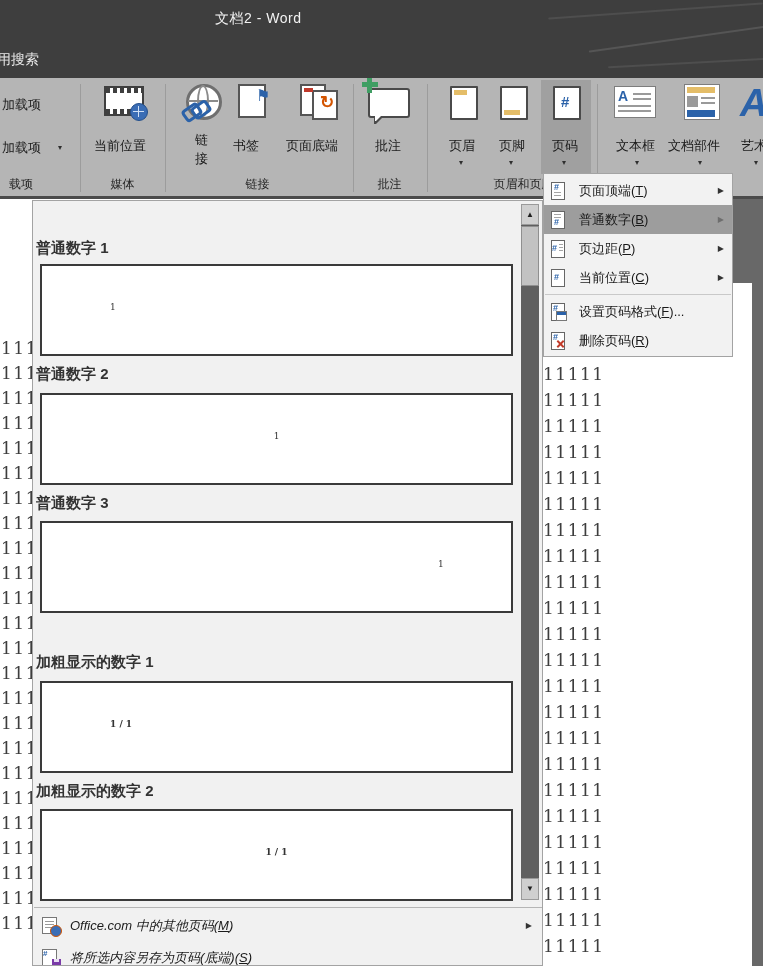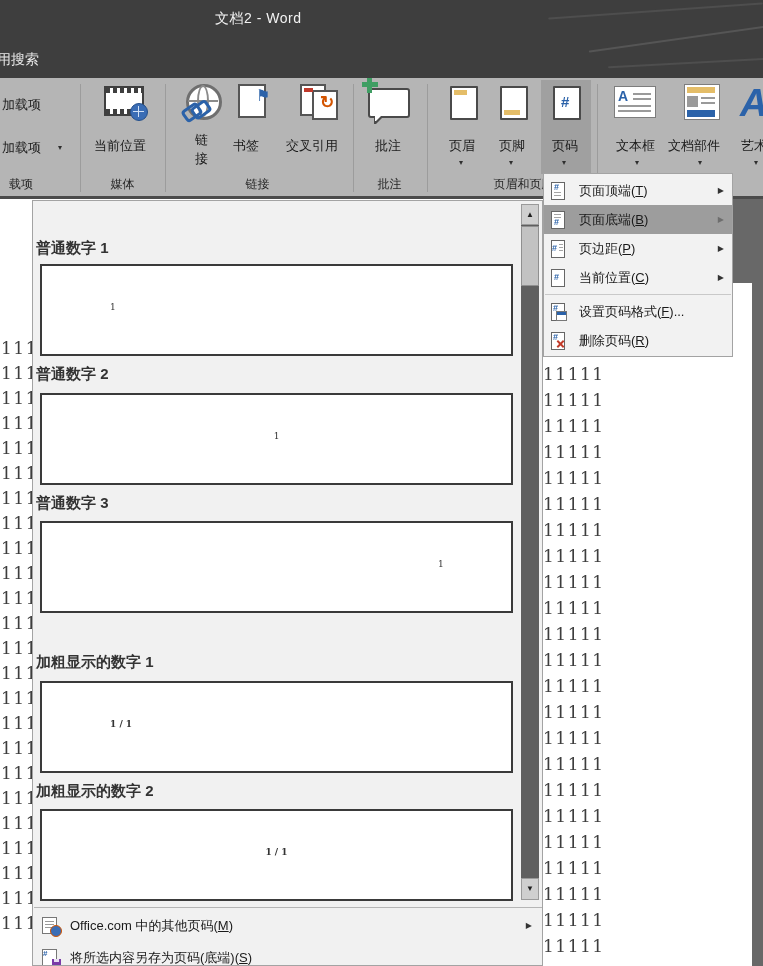--- a/index.html
+++ b/index.html
@@ -108,21 +108,21 @@
   .gs-btn{position:absolute;left:0;width:18px;height:21px;background:#cfcfcf;border:1px solid #9a9a9a;
      box-sizing:border-box;text-align:center;font-size:8px;color:#1e1e1e;line-height:19px;}
   .gs-up{top:0;}
   .gs-down{bottom:0;height:22px;}
   .gs-thumb{position:absolute;left:0;top:22px;width:18px;height:60px;background:#c2c2c2;border:1px solid #8f8f8f;box-sizing:border-box;}
 
   
   .gal-sep{position:absolute;left:1px;top:706px;width:508px;height:1px;background:#b5b5b5;}
   .gal-footer-item{position:absolute;left:1px;width:508px;height:31px;display:flex;align-items:center;font-size:13px;color:#1a1a1a;}
   .gf-icon{width:18px;height:18px;margin-left:8px;position:relative;flex:none;}
-  .gf-label{margin-left:10px;white-space:nowrap;}
+  .gf-label{margin-left:10px;white-space:nowrap;font-style:italic;}
   .gf-arrow{margin-left:auto;margin-right:10px;font-size:8px;color:#333;}
   .gf-doc{position:absolute;left:0;top:0;width:13px;height:15px;background:#fff;border:1px solid #777;}
   .gf-doc i{position:absolute;left:2px;height:1px;background:#999;width:9px;}
   .gf-globe{position:absolute;right:-2px;bottom:-2px;width:10px;height:10px;border-radius:50%;background:#3a6db5;border:1px solid #d35400;}
   .gf-floppy{position:absolute;right:-1px;bottom:-1px;width:9px;height:9px;background:#7a3ba8;}
   .gf-floppy i{position:absolute;left:2px;top:0;width:5px;height:3px;background:#e8dff2;}
   .gf-hash{position:absolute;left:1px;top:0;color:#2b62a9;font-weight:bold;font-size:8px;line-height:9px;}
 
   
   .doc-left{position:absolute;left:1px;top:336px;width:40px;height:630px;overflow:hidden;z-index:1;}
@@ -244,21 +244,21 @@
     <div>
       <div class="bm-page"></div>
       <div class="bm-flag">⚑</div>
       <div class="rbtn-label" style="left:233px;top:59px">书签</div>
     </div>
     <div>
       <div class="xref-back"></div>
       <div class="xref-front"></div>
       <div class="xref-minus"></div>
       <div class="xref-arrow">↻</div>
-      <div class="rbtn-label" style="left:286px;top:59px">交叉引用</div>
+      <div class="rbtn-label" style="left:286px;top:59px">页面底端</div>
     </div>
     <div class="grp-label" style="left:230px;width:55px">链接</div>
 
     <div>
       <div class="bubble">
           <span class="tail"></span>
           <span class="tailfill"></span>
         </div>
       <div class="plus-v" style="left:362px;top:4px;width:16px;height:5px;"></div>
       <div class="plus-v" style="left:367px;top:-1px;width:5px;height:16px;"></div>
@@ -331,21 +331,21 @@
       <span class="mi-label"><span>页面顶端(</span><u>T</u><span>)</span></span>
       <span class="mi-arrow">▶</span>
     </div>
     <div class="mi hl">
       <span class="mi-icon">
         <span class="mi-page"></span>
         <span class="mi-ln" style="left:4px;top:3px;width:7px;"></span>
         <span class="mi-ln" style="left:4px;top:6px;width:7px;"></span>
         <span class="mi-hash" style="left:4px;top:7px;">#</span>
       </span>
-      <span class="mi-label"><span>页面底端(</span><u>B</u><span>)</span></span>
+      <span class="mi-label"><span>普通数字(</span><u>B</u><span>)</span></span>
       <span class="mi-arrow" style="color:#6e6e6e">▶</span>
     </div>
     <div class="mi">
       <span class="mi-icon">
         <span class="mi-page"></span>
         <span class="mi-hash" style="left:2px;top:4px;">#</span>
         <span class="mi-ln" style="left:9px;top:4px;width:4px;"></span>
         <span class="mi-ln" style="left:9px;top:7px;width:4px;"></span>
         <span class="mi-ln" style="left:9px;top:10px;width:4px;"></span>
       </span>

